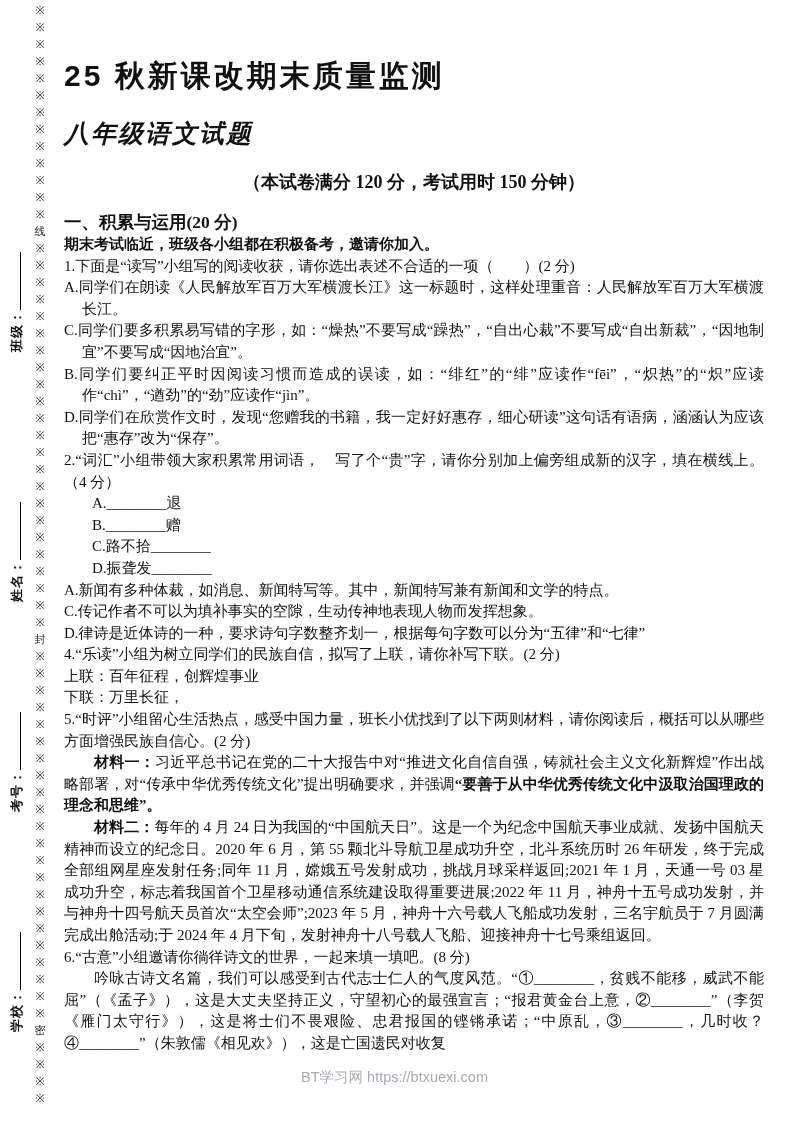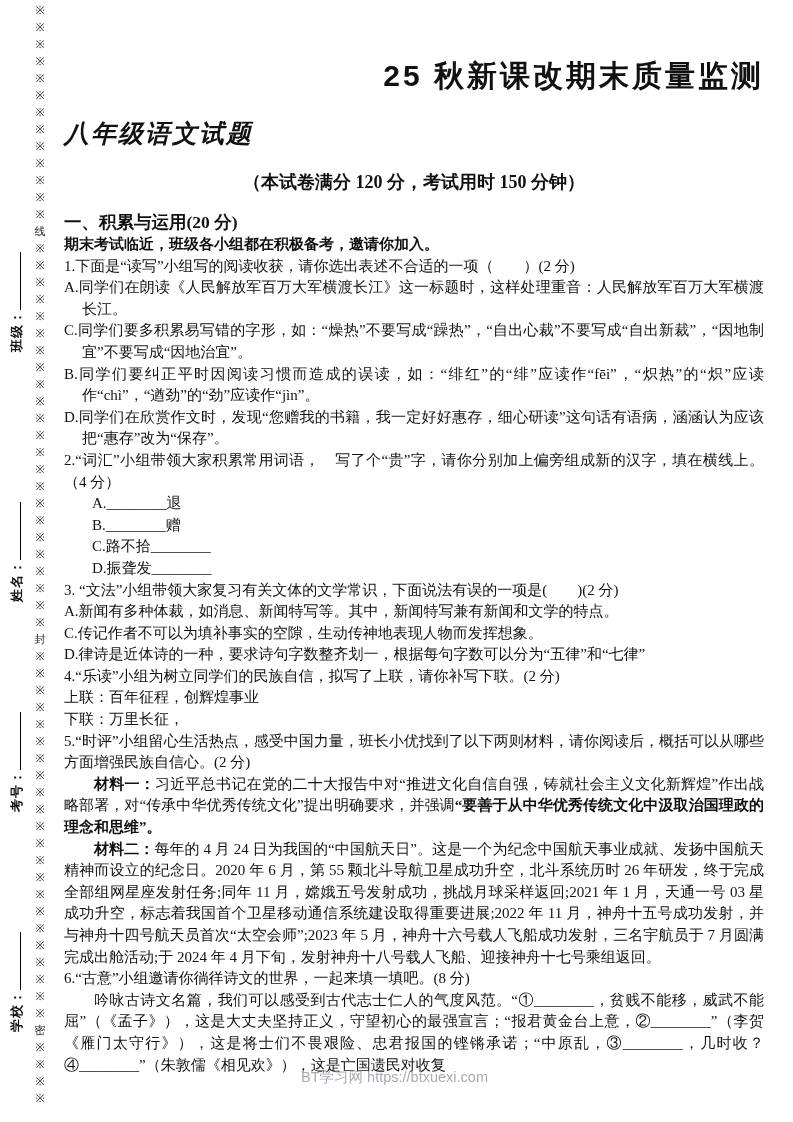--- a/index.html
+++ b/index.html
@@ -23,21 +23,21 @@
     white-space: nowrap; font-size: 13px; font-weight: bold;
     letter-spacing: 1px;
   }
   .vfield .blank {
     display: inline-block; width: 58px; height: 13px;
     border-bottom: 1.5px solid #000; vertical-align: baseline;
   }
   
   .main { position: absolute; left: 64px; top: 56px; width: 700px; }
   .title {
-    text-align: right; margin: 0;
+    text-align: left; margin: 0;
     font-family: "Liberation Sans", "DejaVu Sans", sans-serif;
     font-size: 30px; font-weight: 900; letter-spacing: 3px;
   }
   .subtitle {
     text-align: left; margin: 20px 0 0 0;
     font-size: 25px; font-weight: bold; letter-spacing: 2px; font-style: italic;
   }
   .meta { text-align: center; margin-top: 20px; font-size: 18px; font-weight: bold; }
   .sec-head { margin-top: 16px; font-size: 17.5px; font-weight: bold; }
   .t { font-size: 15px; line-height: 21.6px; text-align: justify; margin: 0; }
@@ -150,21 +150,20 @@
   <p class="t opt">D.同学们在欣赏作文时，发现“您赠我的书籍，我一定好好惠存，细心研读”这句话有语病，涵涵认为应该把“惠存”改为“保存”。</p>
 
   <p class="t">2.“词汇”小组带领大家积累常用词语，　写了个“贵”字，请你分别加上偏旁组成新的汉字，填在横线上。（4 分）</p>
   <div class="optrow">
     <span>A.________退</span>
     <span>B.________赠</span>
     <span>C.路不拾________</span>
     <span>D.振聋发________</span>
   </div>
 
-  <p class="t">3. “文法”小组带领大家复习有关文体的文学常识，下面说法有误的一项是(　　)(2 分)</p>
   <p class="t opt">A.新闻有多种体裁，如消息、新闻特写等。其中，新闻特写兼有新闻和文学的特点。</p>
   <p class="t opt">C.传记作者不可以为填补事实的空隙，生动传神地表现人物而发挥想象。</p>
   <p class="t opt">D.律诗是近体诗的一种，要求诗句字数整齐划一，根据每句字数可以分为“五律”和“七律”</p>
 
   <p class="t">4.“乐读”小组为树立同学们的民族自信，拟写了上联，请你补写下联。(2 分)</p>
   <p class="t">上联：百年征程，创辉煌事业</p>
   <p class="t">下联：万里长征，</p>
 
   <p class="t">5.“时评”小组留心生活热点，感受中国力量，班长小优找到了以下两则材料，请你阅读后，概括可以从哪些方面增强民族自信心。(2 分)</p>
   <p class="t indent2"><span class="b">材料一：</span><span>习近平总书记在党的二十大报告中对“推进文化自信自强，铸就社会主义文化新辉煌”作出战略部署，对“传承中华优秀传统文化”提出明确要求，并强调</span><span class="b">“要善于从中华优秀传统文化中汲取治国理政的理念和思维”。</span></p>

